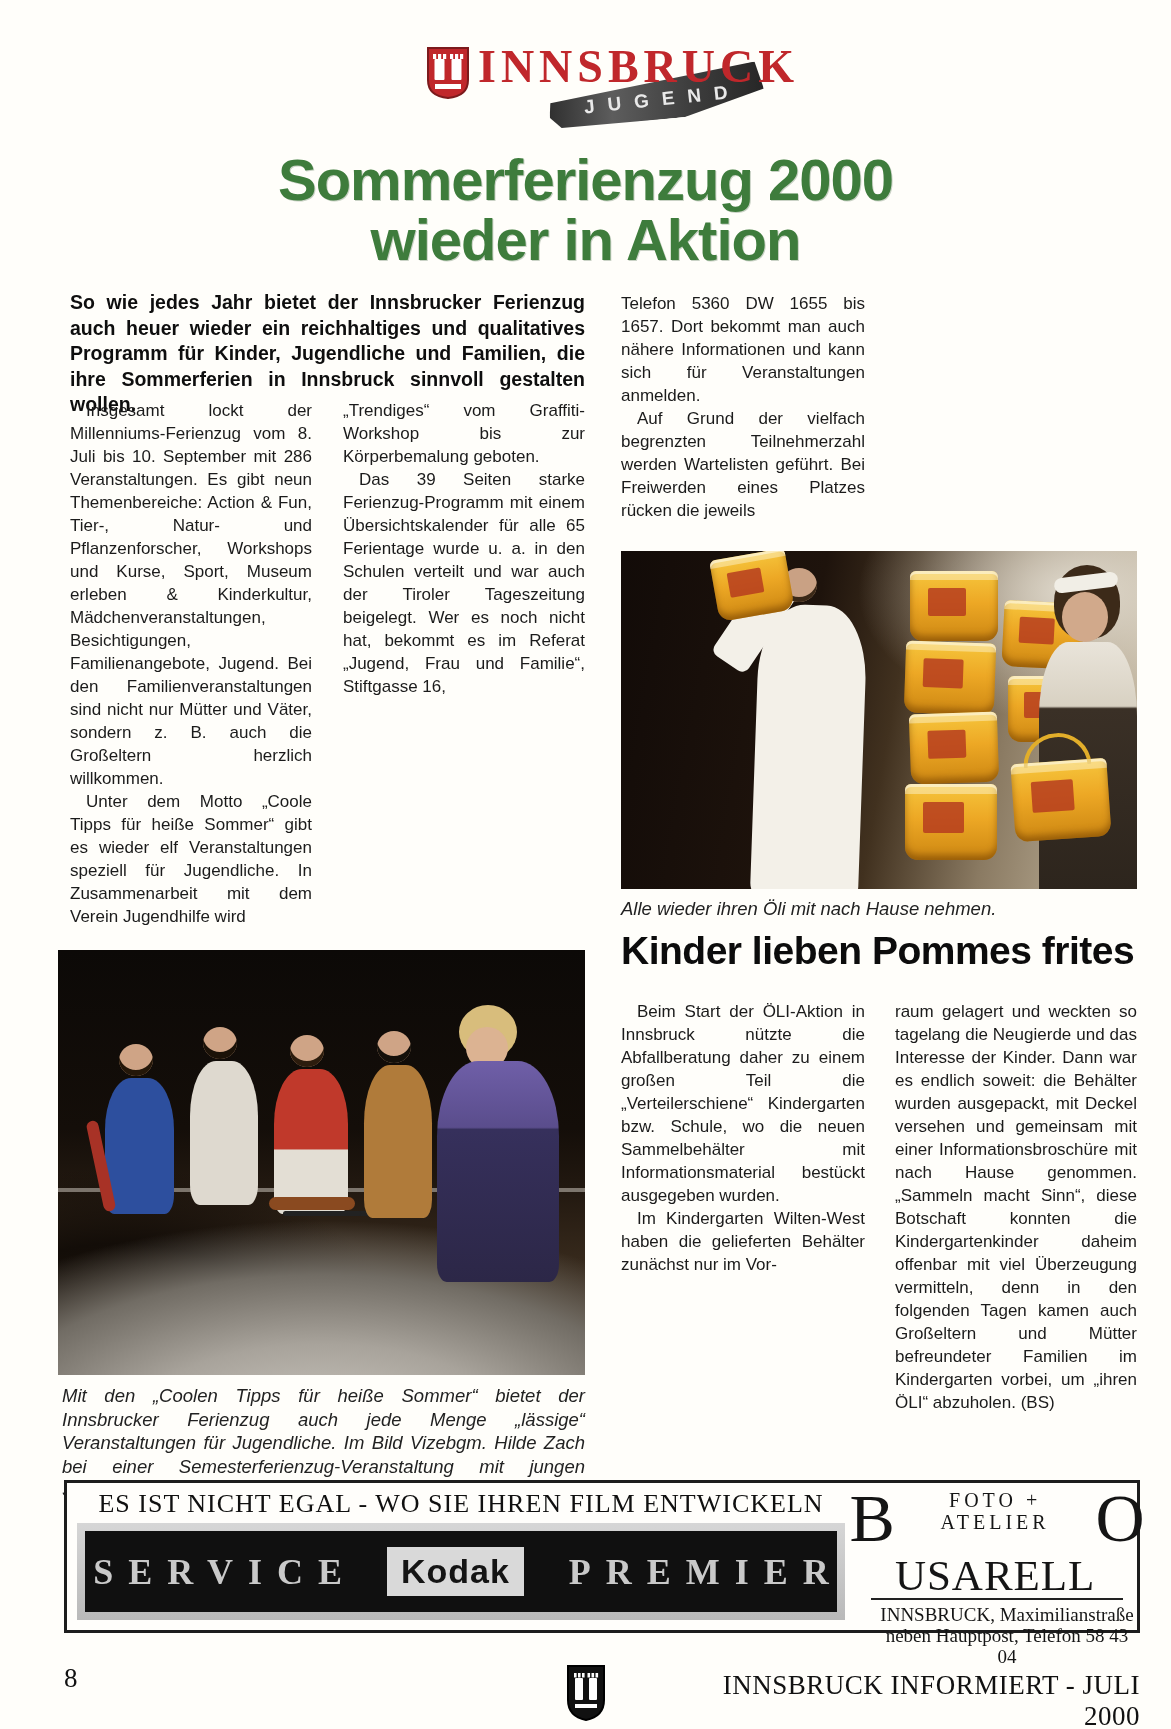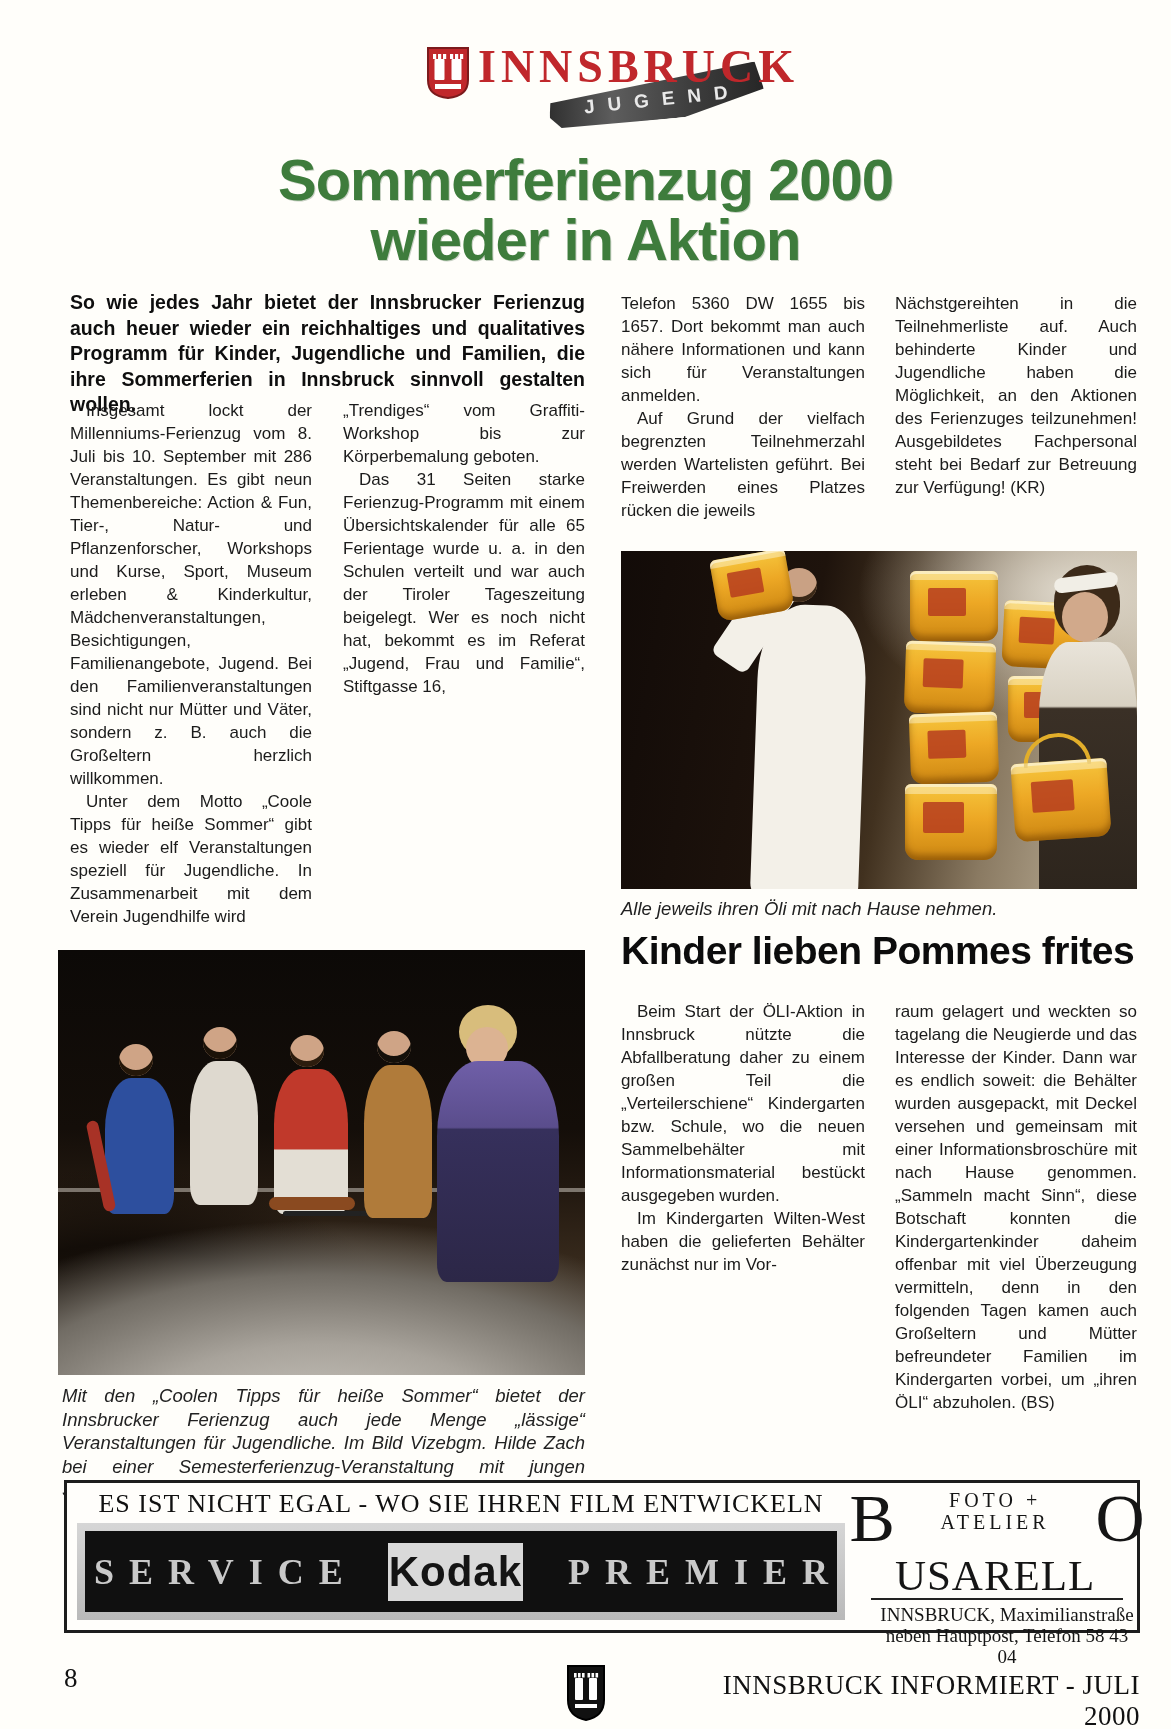--- a/index.html
+++ b/index.html
@@ -119,22 +119,22 @@
   }
   #kodak-inner {
     width:100%; height:100%; background:#101010;
     display:flex; align-items:center; justify-content:center; gap:30px;
   }
   .ad-serif {
     font-family:"Liberation Serif", serif; font-weight:bold;
     font-size:36px; letter-spacing:15px; color:#c9c9c9; text-indent:15px;
   }
   #kodak-chip {
-    background:#d9d9d9; color:#141414; font-weight:bold; font-size:42px;
-    padding:5px 1px; font-family:"Liberation Sans", sans-serif; letter-spacing:1px;
+    background:#d9d9d9; color:#141414; font-weight:bold; font-size:34px;
+    padding:5px 14px; font-family:"Liberation Sans", sans-serif; letter-spacing:1px;
   }
   #busarello { position:absolute; left:792px; top:6px; width:276px; text-align:center; font-family:"Liberation Serif", serif; color:#151515; }
   #bus-row { display:flex; justify-content:center; align-items:flex-start; }
   .bigletter { font-size:68px; line-height:58px; }
   #bus-mid-col { display:flex; flex-direction:column; align-items:center; }
   #atelier { font-size:20px; letter-spacing:4px; line-height:22px; }
   #bus-mid { font-size:43px; line-height:38px; letter-spacing:1px;margin-top:24px; }
   #bus-rule { width:252px; height:2px; background:#222; margin:3px auto 4px auto; }
   .bus-addr { font-size:19px; line-height:21px;margin-left:20px; }
 
@@ -176,28 +176,25 @@
   <div class="abs title-line" id="title-2">wieder in Aktion</div>
 
   <div class="abs" id="lead">So wie jedes Jahr bietet der Innsbrucker Ferienzug auch heuer wieder ein reichhaltiges und qualitatives Programm für Kinder, Jugendliche und Familien, die ihre Sommerferien in Innsbruck sinnvoll gestalten wollen.</div>
 
   <div class="abs bodycol" id="a1c1">
     <p class="ind">Insgesamt lockt der Millenniums-Ferienzug vom 8. Juli bis 10. September mit 286 Veranstaltungen. Es gibt neun Themenbereiche: Action &amp; Fun, Tier-, Natur- und Pflanzenforscher, Workshops und Kurse, Sport, Museum erleben &amp; Kinderkultur, Mädchenveranstaltungen, Besichtigungen, Familienangebote, Jugend. Bei den Familienveranstaltungen sind nicht nur Mütter und Väter, sondern z. B. auch die Großeltern herzlich willkommen.</p>
     <p class="ind">Unter dem Motto „Coole Tipps für heiße Sommer“ gibt es wieder elf Veranstaltungen speziell für Jugendliche. In Zusammenarbeit mit dem Verein Jugendhilfe wird</p>
   </div>
   <div class="abs bodycol" id="a1c2">
     <p>„Trendiges“ vom Graffiti-Workshop bis zur Körperbemalung geboten.</p>
-    <p class="ind">Das 31 Seiten starke Ferienzug-Programm mit einem Übersichtskalender für alle 65 Ferientage wurde u. a. in den Schulen verteilt und war auch der Tiroler Tageszeitung beigelegt. Wer es noch nicht hat, bekommt es im Referat „Jugend, Frau und Familie“, Stiftgasse 16,</p>
+    <p class="ind">Das 39 Seiten starke Ferienzug-Programm mit einem Übersichtskalender für alle 65 Ferientage wurde u. a. in den Schulen verteilt und war auch der Tiroler Tageszeitung beigelegt. Wer es noch nicht hat, bekommt es im Referat „Jugend, Frau und Familie“, Stiftgasse 16,</p>
   </div>
   <div class="abs bodycol" id="a1c3">
     <p>Telefon 5360 DW 1655 bis 1657. Dort bekommt man auch nähere Informationen und kann sich für Veranstaltungen anmelden.</p>
     <p class="ind">Auf Grund der vielfach begrenzten Teilnehmerzahl werden Wartelisten geführt. Bei Freiwerden eines Platzes rücken die jeweils</p>
-  </div>
-  <div class="abs bodycol" id="a1c4">
-    <p>Nächstgereihten in die Teilnehmerliste auf. Auch behinderte Kinder und Jugendliche haben die Möglichkeit, an den Aktionen des Ferienzuges teilzunehmen! Ausgebildetes Fachpersonal steht bei Bedarf zur Betreuung zur Verfügung! (KR)</p>
   </div>
 
   <div class="abs" id="photo1">
     <div class="blob" style="left:26%;top:16%;width:21%;height:86%;background:#f3f0e8;border-radius:42% 38% 6% 6%/26% 26% 4% 4%;transform:rotate(2deg);"></div>
     <div class="blob" style="left:22%;top:6%;width:8%;height:30%;background:#f3f0e8;border-radius:8px;transform:rotate(34deg);"></div>
     <div class="head" style="left:31%;top:5%;width:36px;height:34px;background:#c9a184;box-shadow:0 -5px 0 #3a2817 inset;"></div>
     <div class="bucket" style="left:18%;top:1%;width:76px;height:62px;transform:rotate(-10deg);"></div>
     <div class="bucket" style="left:56%;top:6%;width:88px;height:70px;"></div>
     <div class="bucket" style="left:55%;top:27%;width:90px;height:72px;transform:rotate(2deg);"></div>
     <div class="bucket" style="left:56%;top:48%;width:88px;height:70px;transform:rotate(-2deg);"></div>
@@ -205,21 +202,21 @@
     <div class="bucket" style="left:74%;top:15%;width:80px;height:66px;transform:rotate(3deg);"></div>
     <div class="bucket" style="left:75%;top:37%;width:80px;height:66px;"></div>
     <div class="blob" style="left:84%;top:4%;width:66px;height:74px;background:#3c2a19;border-radius:50% 50% 44% 44%;"></div>
     <div class="blob" style="left:84%;top:7%;width:64px;height:15px;background:#f1eee6;border-radius:8px;transform:rotate(-7deg);"></div>
     <div class="head" style="left:85.5%;top:12%;width:46px;height:50px;background:#d1a98b;"></div>
     <div class="blob" style="left:81%;top:27%;width:19%;height:73%;background:linear-gradient(180deg,#e9e4da 0%,#d8d1c2 26%,#3a3026 27%,#2d251d 100%);border-radius:30% 30% 0 0;"></div>
     <div class="bucket" style="left:76%;top:62%;width:96px;height:78px;transform:rotate(-4deg);">
       <div class="handle"></div>
     </div>
   </div>
-  <div class="abs caption" id="cap1">Alle jeweils ihren Öli mit nach Hause nehmen.</div>
+  <div class="abs caption" id="cap1">Alle wieder ihren Öli mit nach Hause nehmen.</div>
 
   <div class="abs" id="h2">Kinder lieben Pommes frites</div>
   <div class="abs bodycol" id="a2cA">
     <p class="ind">Beim Start der ÖLI-Aktion in Innsbruck nützte die Abfallberatung daher zu einem großen Teil die „Verteilerschiene“ Kindergarten bzw. Schule, wo die neuen Sammelbehälter mit Informationsmaterial bestückt ausgegeben wurden.</p>
     <p class="ind">Im Kindergarten Wilten-West haben die gelieferten Behälter zunächst nur im Vor-</p>
   </div>
   <div class="abs bodycol" id="a2cB">
     <p>raum gelagert und weckten so tagelang die Neugierde und das Interesse der Kinder. Dann war es endlich soweit: die Behälter wurden ausgepackt, mit Deckel versehen und gemeinsam mit einer Informationsbroschüre mit nach Hause genommen. „Sammeln macht Sinn“, diese Botschaft konnten die Kindergartenkinder daheim offenbar mit viel Überzeugung vermitteln, denn in den folgenden Tagen kamen auch Großeltern und Mütter befreundeter Familien im Kindergarten vorbei, um „ihren ÖLI“ abzuholen. (BS)</p>
   </div>
 

